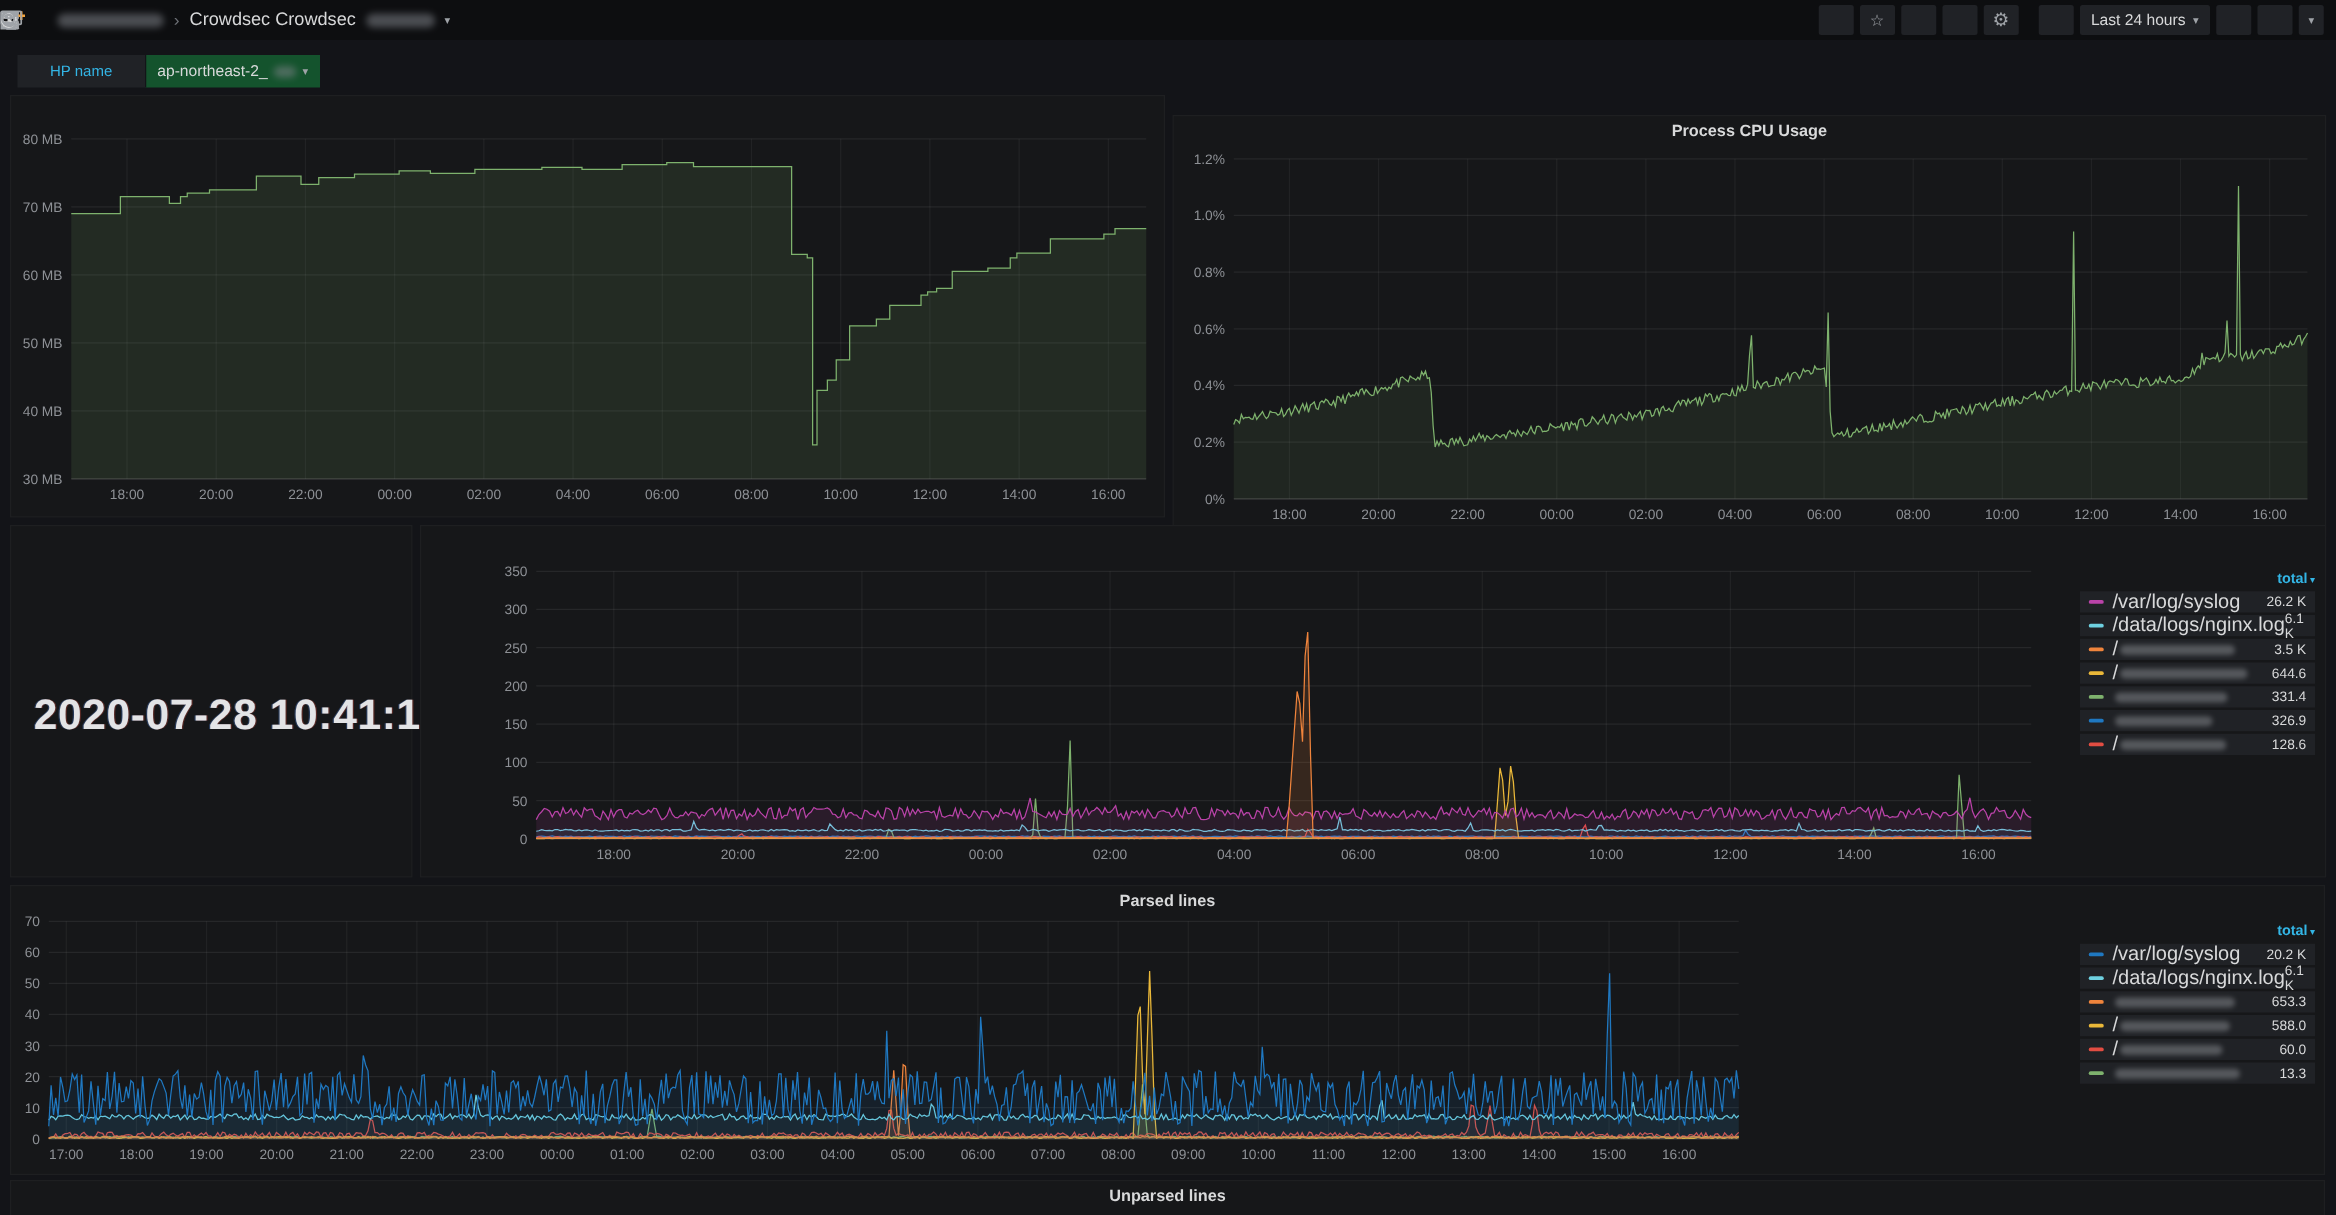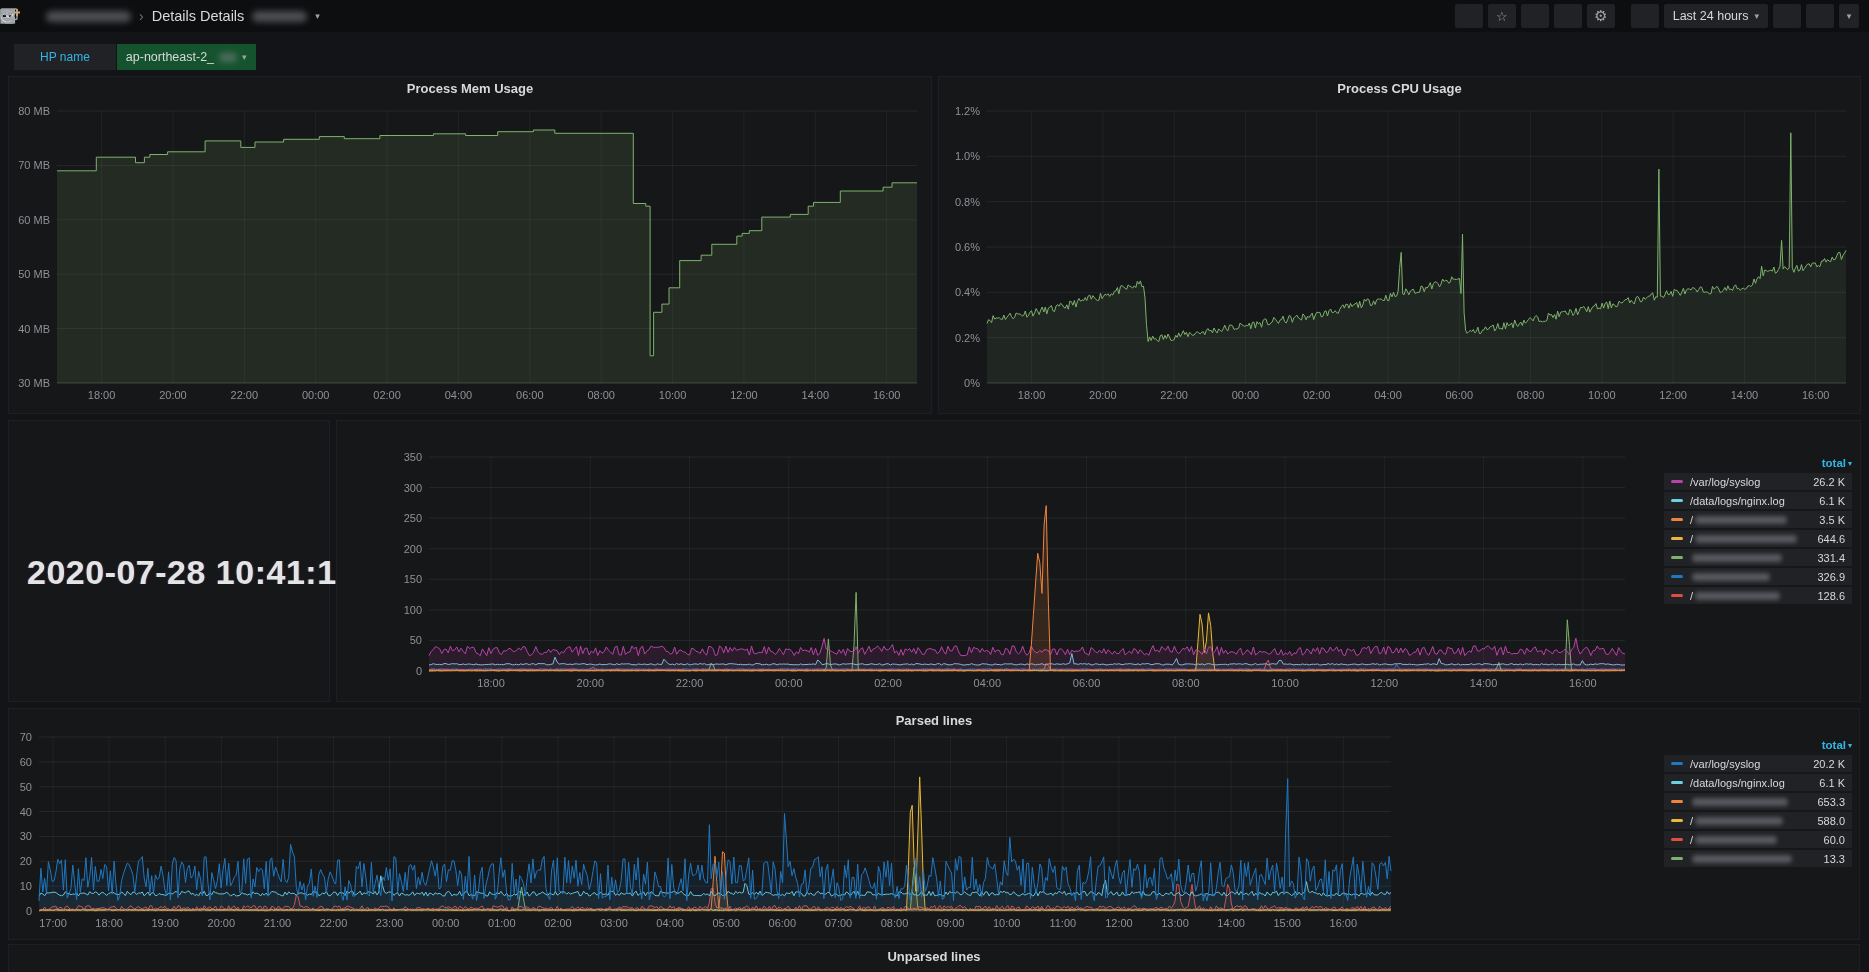--- a/index.html
+++ b/index.html
@@ -27,41 +27,41 @@
   svg{position:absolute;left:0;display:block;}
   svg text.tick{fill:#8e9196;font-size:11px;font-family:"Liberation Sans",sans-serif;}
   .big-stat{position:absolute;left:18px;top:132px;font-size:34px;font-weight:700;color:#e3e4e6;letter-spacing:.5px;
     text-shadow:1px 0 rgba(255,90,70,.28),-1px 0 rgba(90,150,255,.28);white-space:nowrap;}
   .legend{position:absolute;width:188px;}
   .legend-header{display:flex;justify-content:flex-end;align-items:center;gap:2px;color:#33b5e5;
     font-size:11.5px;font-weight:700;height:16px;margin-bottom:2px;cursor:pointer;}
   .legend-header .caret{color:#33b5e5;font-size:8px;}
   .legend-row{display:flex;align-items:center;height:17px;margin-bottom:2px;background:#202226;padding:0 7px;cursor:pointer;}
   .swatch{width:12px;height:3px;border-radius:1.5px;margin-right:7px;flex:0 0 auto;}
-  .legend-label{color:#d8d9da;font-size:11px;white-space:nowrap;}
+  .legend-label{color:#d8d9da;font-size:16px;white-space:nowrap;}
   .legend-blob{display:inline-block;height:8px;border-radius:4px;background:#8b8e93;opacity:.5;filter:blur(2px);margin-left:2px;}
   .legend-total{margin-left:auto;color:#d8d9da;font-size:11px;}
   .nav-sep{width:6px;}
 </style>
 </head>
 <body>
 
 <div class="navbar">
   <div class="nav-left">
     <button class="iconbtn flat">
       <svg width="16" height="16" viewBox="0 0 16 16">
         <rect x="1" y="1" width="6" height="6" fill="#c7c8ca"></rect>
           <rect x="9" y="1" width="6" height="6" fill="#c7c8ca"></rect>
         <rect x="1" y="9" width="6" height="6" fill="#c7c8ca"></rect>
           <rect x="9" y="9" width="6" height="6" fill="#c7c8ca"></rect>
       </svg>
     </button>
     <span class="blur-blob w85"></span>
     <span class="crumb-sep">›</span>
-    <span class="crumb-title">Details Details</span>
+    <span class="crumb-title">Crowdsec Crowdsec</span>
     <span class="blur-blob w55"></span>
     <span class="caret">▾</span>
   </div>
   <div class="nav-right">
     <button class="iconbtn">
       <svg width="20" height="16" viewBox="0 0 20 16">
         <rect x="1" y="9" width="3" height="6" fill="#c7c8ca"></rect>
           <rect x="6" y="5" width="3" height="10" fill="#c7c8ca"></rect>
         <rect x="11" y="7" width="3" height="8" fill="#c7c8ca"></rect>
         <path d="M17 1v7M13.5 4.5h7" stroke="#f2a33c" stroke-width="2" fill="none"></path>
@@ -124,21 +124,20 @@
     <span class="var-label">HP name</span>
     <span class="var-value">
       <span>ap-northeast-2_</span>
       <span class="blur-blob w18"></span>
       <span class="caret">▾</span>
     </span>
   </div>
 </div>
 
 <div class="panel" style="left:8px;top:76px;width:924px;height:338px">
-  <div class="panel-title">Process Mem Usage</div>
   <svg width="922" height="310" style="top:26px">
       <line x1="92.60580912863071" x2="92.60580912863071" y1="8" y2="280" stroke="rgba(255,255,255,0.05)"></line>
       <text x="92.60580912863071" y="296" text-anchor="middle" class="tick">18:00</text>
       <line x1="163.9751037344398" x2="163.9751037344398" y1="8" y2="280" stroke="rgba(255,255,255,0.05)"></line>
       <text x="163.9751037344398" y="296" text-anchor="middle" class="tick">20:00</text>
       <line x1="235.34439834024894" x2="235.34439834024894" y1="8" y2="280" stroke="rgba(255,255,255,0.05)"></line>
       <text x="235.34439834024894" y="296" text-anchor="middle" class="tick">22:00</text>
       <line x1="306.7136929460581" x2="306.7136929460581" y1="8" y2="280" stroke="rgba(255,255,255,0.05)"></line>
       <text x="306.7136929460581" y="296" text-anchor="middle" class="tick">00:00</text>
       <line x1="378.0829875518672" x2="378.0829875518672" y1="8" y2="280" stroke="rgba(255,255,255,0.05)"></line>
@@ -167,21 +166,21 @@
       <text x="41" y="175.2" text-anchor="end" class="tick">50 MB</text>
       <line x1="48" x2="908" y1="225.6" y2="225.6" stroke="rgba(255,255,255,0.07)"></line>
       <text x="41" y="229.6" text-anchor="end" class="tick">40 MB</text>
       <line x1="48" x2="908" y1="280" y2="280" stroke="rgba(255,255,255,0.07)"></line>
       <text x="41" y="284" text-anchor="end" class="tick">30 MB</text>
       <line x1="48" x2="908" y1="280" y2="280" stroke="rgba(255,255,255,0.12)"></line>
       <path d="M48.0,67.8H87.3V54.2H126.5V59.7H135.4V54.2H140.8V51.5H158.6V48.8H196.1V37.9H231.8V44.4H246.0V39.0H274.6V36.3H310.3V33.6H335.3V35.7H370.9V32.5H424.5V30.8H456.6V32.5H488.7V28.7H524.4V27.0H545.8V30.3H624.3V100.5H636.8V103.2H641.1V252.8H644.6V209.3H652.9V201.1H660.0V184.8H670.7V157.6H692.1V152.2H702.8V141.3H727.8V133.1H733.1V130.4H740.3V127.7H752.8V114.1H781.3V111.4H799.2V103.2H804.5V99.4H831.3V88.0H874.1V84.2H883.0V79.8H908.0V280H48.0Z" fill="#7EB26D" fill-opacity="0.13" stroke="none"></path>
       <path d="M48.0,67.8H87.3V54.2H126.5V59.7H135.4V54.2H140.8V51.5H158.6V48.8H196.1V37.9H231.8V44.4H246.0V39.0H274.6V36.3H310.3V33.6H335.3V35.7H370.9V32.5H424.5V30.8H456.6V32.5H488.7V28.7H524.4V27.0H545.8V30.3H624.3V100.5H636.8V103.2H641.1V252.8H644.6V209.3H652.9V201.1H660.0V184.8H670.7V157.6H692.1V152.2H702.8V141.3H727.8V133.1H733.1V130.4H740.3V127.7H752.8V114.1H781.3V111.4H799.2V103.2H804.5V99.4H831.3V88.0H874.1V84.2H883.0V79.8H908.0" fill="none" stroke="#7EB26D" stroke-width="1"></path>
     </svg>
 </div>
-<div class="panel" style="left:938px;top:76px;width:923px;height:338px">
+<div class="panel" style="left:938px;top:92px;width:923px;height:338px">
   <div class="panel-title">Process CPU Usage</div>
   <svg width="921" height="310" style="top:26px">
       <line x1="92.55394190871368" x2="92.55394190871368" y1="8" y2="280" stroke="rgba(255,255,255,0.05)"></line>
       <text x="92.55394190871368" y="296" text-anchor="middle" class="tick">18:00</text>
       <line x1="163.8402489626556" x2="163.8402489626556" y1="8" y2="280" stroke="rgba(255,255,255,0.05)"></line>
       <text x="163.8402489626556" y="296" text-anchor="middle" class="tick">20:00</text>
       <line x1="235.12655601659748" x2="235.12655601659748" y1="8" y2="280" stroke="rgba(255,255,255,0.05)"></line>
       <text x="235.12655601659748" y="296" text-anchor="middle" class="tick">22:00</text>
       <line x1="306.4128630705394" x2="306.4128630705394" y1="8" y2="280" stroke="rgba(255,255,255,0.05)"></line>
       <text x="306.4128630705394" y="296" text-anchor="middle" class="tick">00:00</text>

